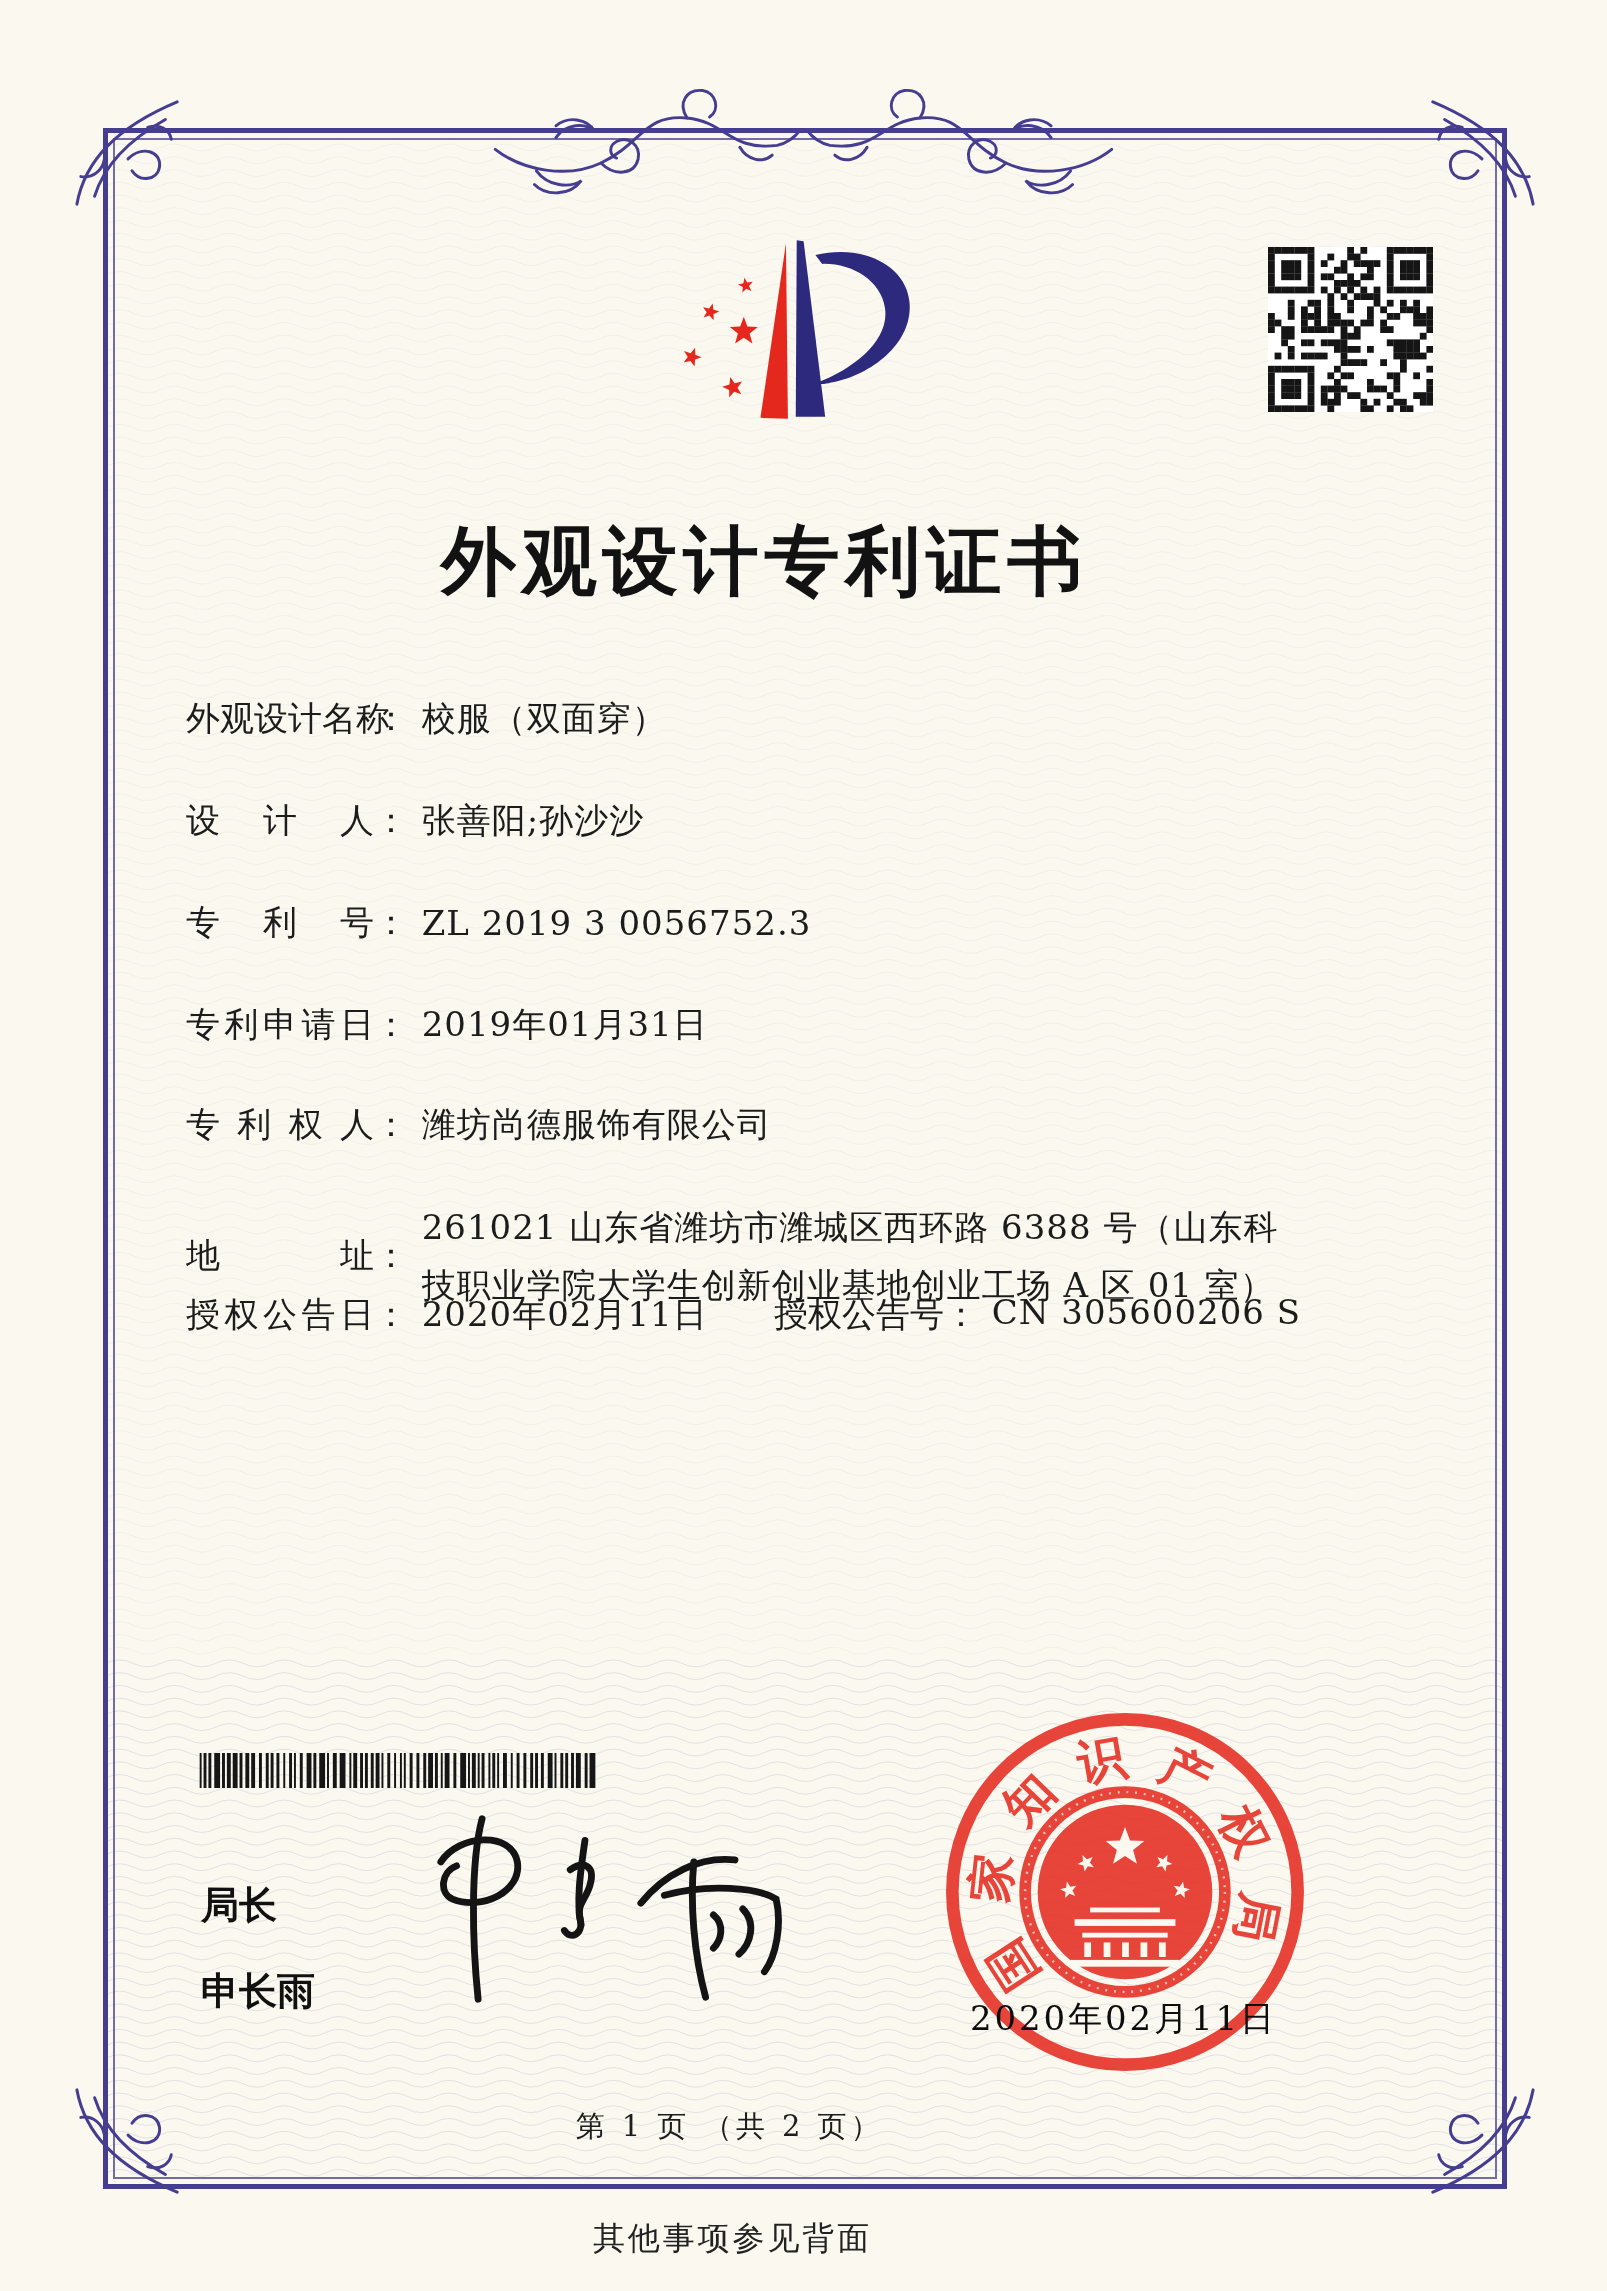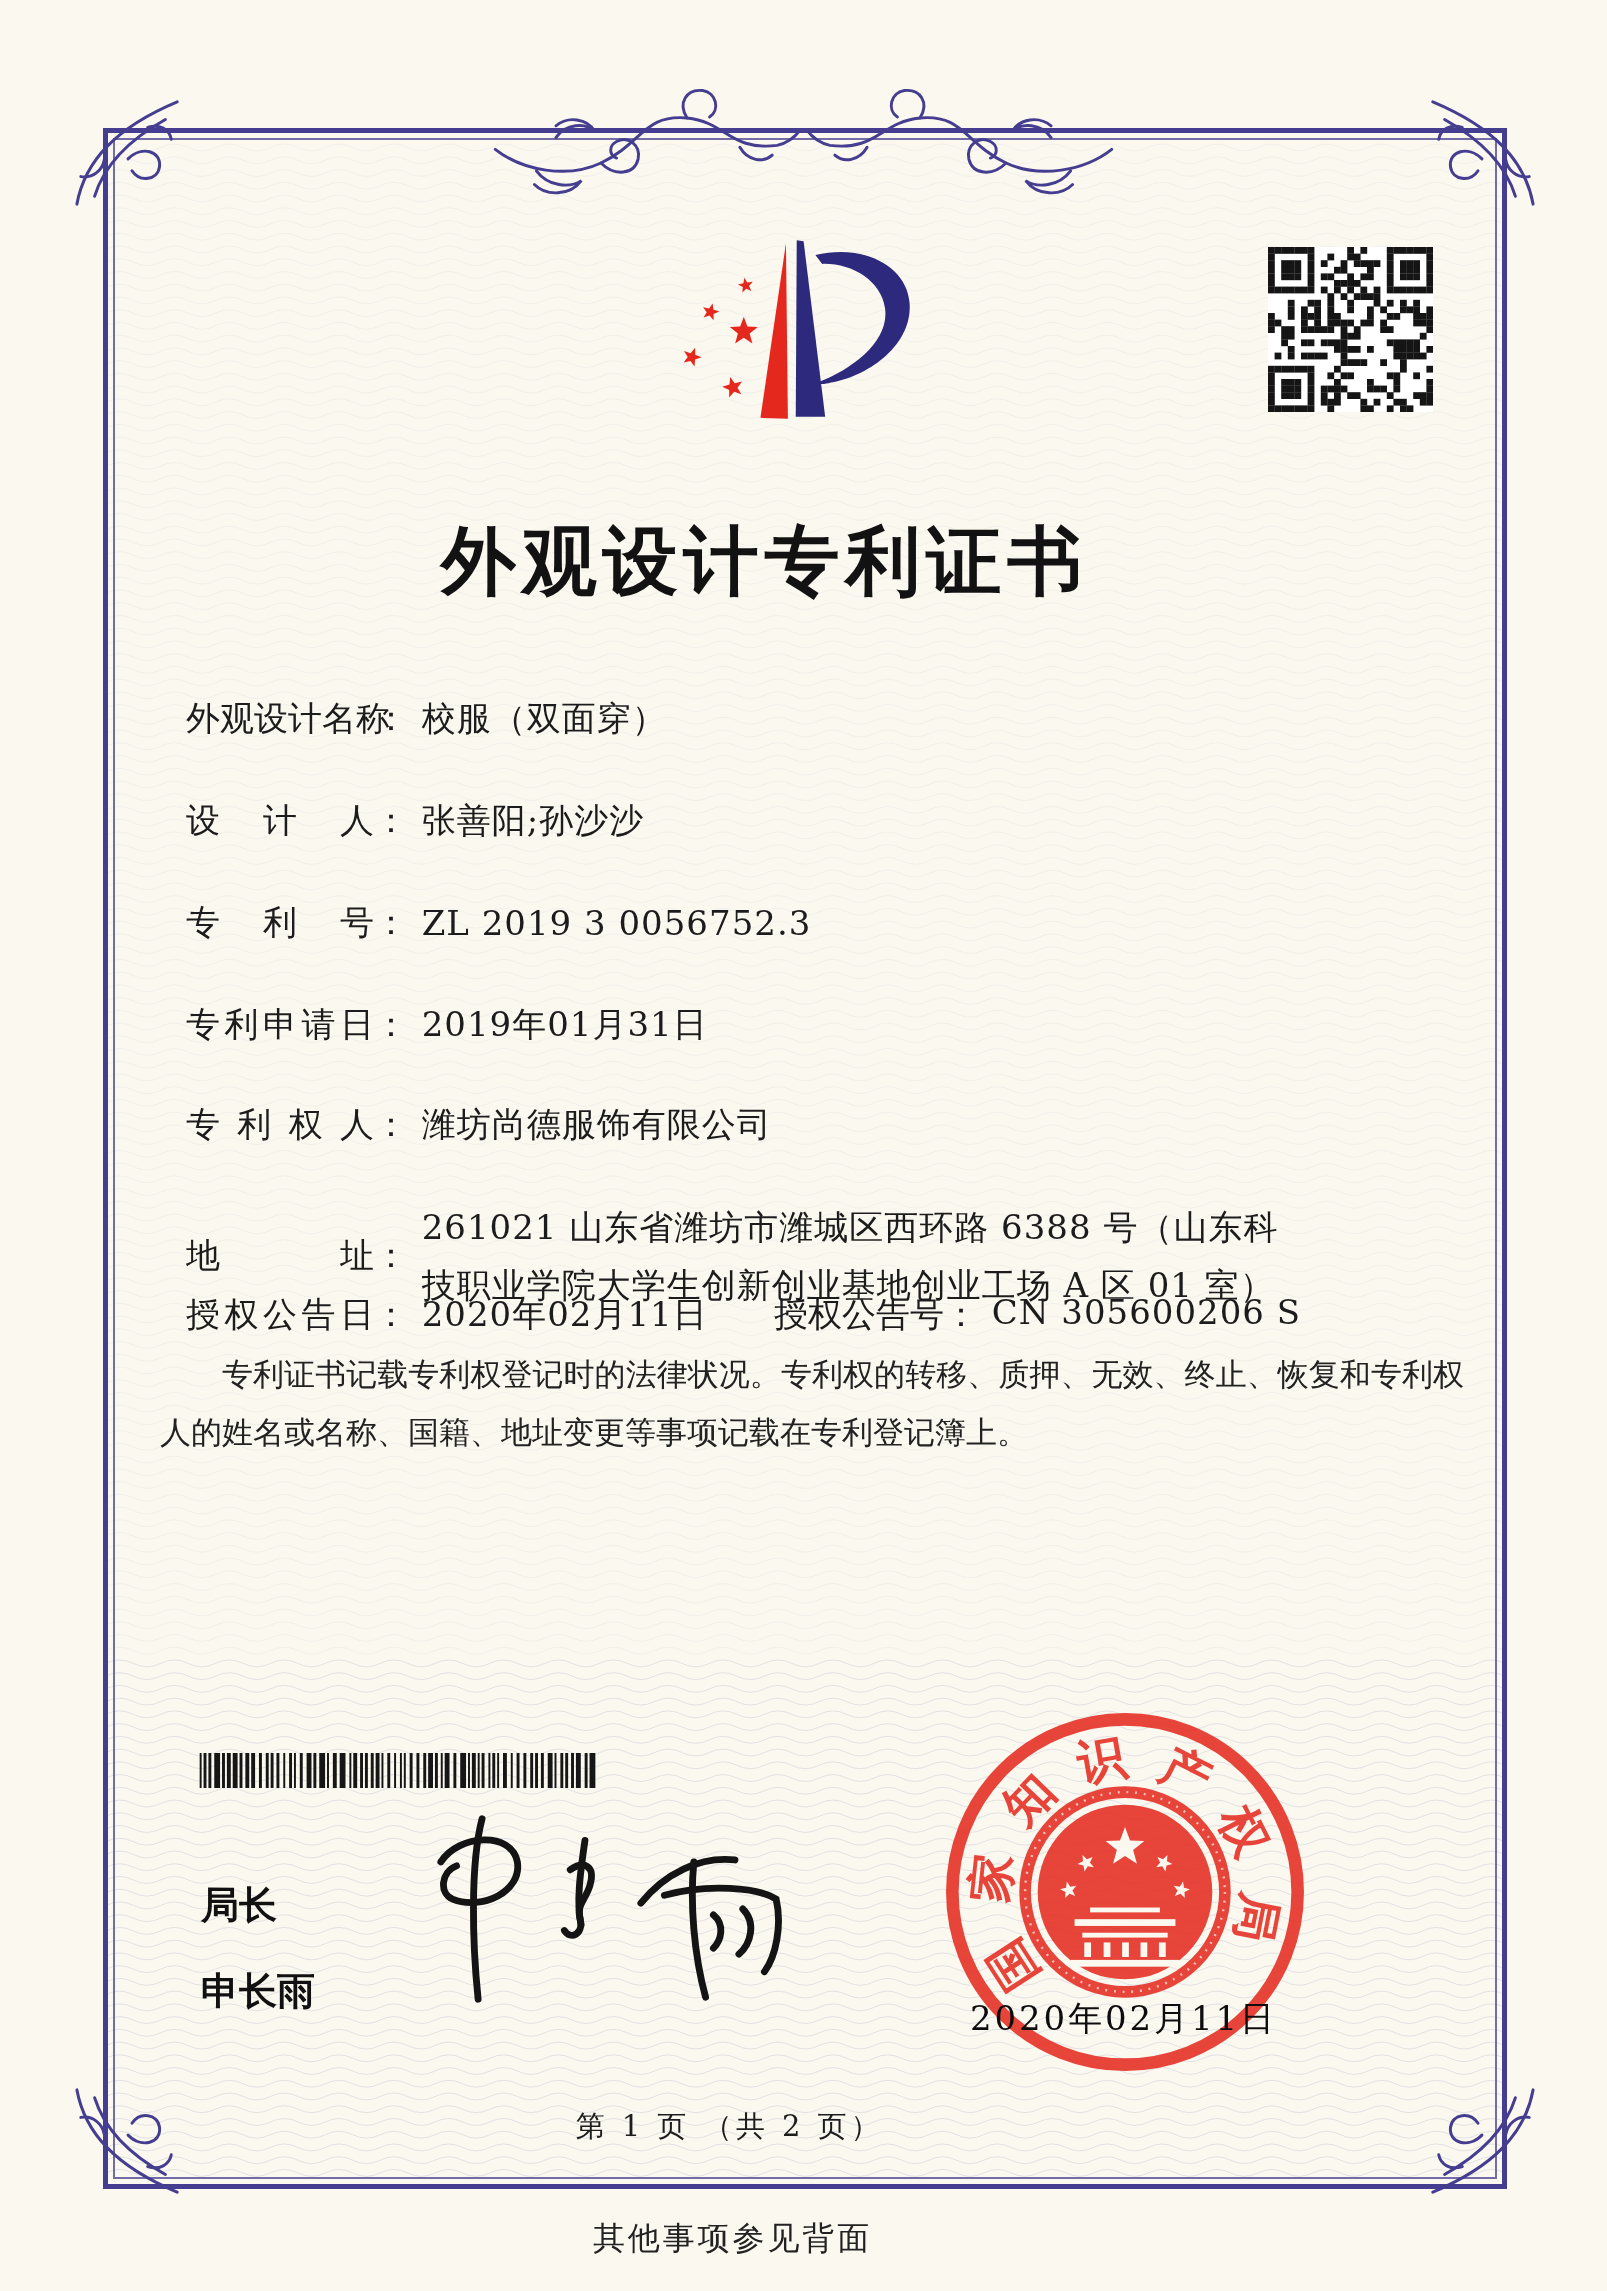--- a/index.html
+++ b/index.html
@@ -590,21 +590,20 @@
       <span class="fcolon">：</span>
     <span class="fvalue">2020年02月11日</span>
     <span class="grant2">
       <span>授权公告号</span>
         <span class="fcolon">：</span>
       <span class="fvalue">CN 305600206 S</span>
     </span>
   </div>
 
   <div class="paras">
-    <p>专利证书记载专利权登记时的法律状况。专利权的转移、质押、无效、终止、恢复和专利权人的姓名或名称、国籍、地址变更等事项记载在专利登记簿上。</p>
   </div>
 
   <svg class="barcode" id="barcodeSvg" viewBox="0 0 408 36">
       <rect x="0" y="0" width="2" height="36" fill="#161616"></rect>
       <rect x="4" y="0" width="3" height="36" fill="#161616"></rect>
       <rect x="9" y="0" width="3" height="36" fill="#161616"></rect>
       <rect x="15" y="0" width="6" height="36" fill="#161616"></rect>
       <rect x="23" y="0" width="3" height="36" fill="#161616"></rect>
       <rect x="28" y="0" width="4" height="36" fill="#161616"></rect>
       <rect x="34" y="0" width="5" height="36" fill="#161616"></rect>

